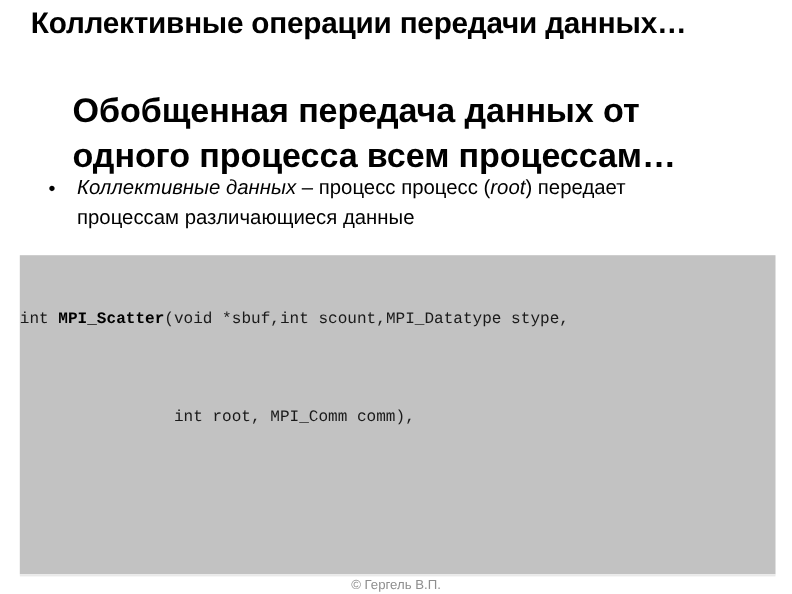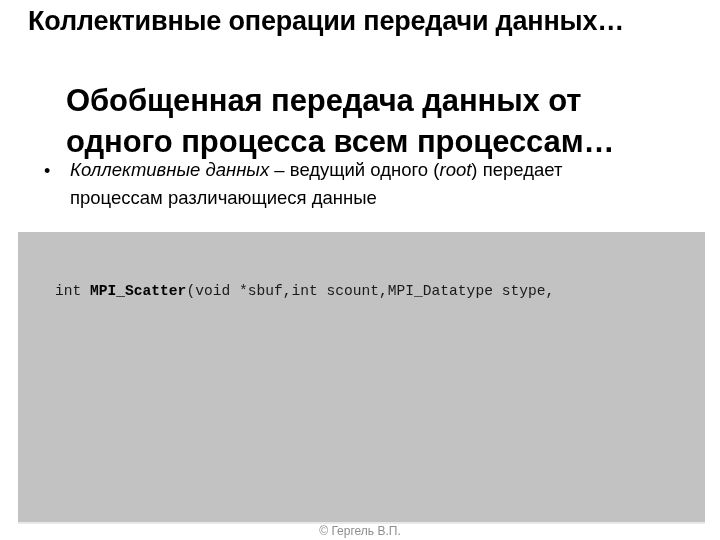--- a/index.html
+++ b/index.html
@@ -85,21 +85,21 @@
     left: 18px;
     top: 236px;
     width: 700px;
     font-family: "Liberation Mono", "DejaVu Sans Mono", monospace;
     font-size: 14.6px;
     line-height: 22.2px;
     color: #1a1a1a;
     white-space: pre;
   }
   .code-text .b { font-weight: bold; color: #000; }
-  .code-line { display: block; height: 22.2px; padding-left: 37px; }
+  .code-line { display: block; height: 22.2px; }
 
   
   .footer {
     position: absolute;
     left: 0;
     top: 524px;
     width: 720px;
     text-align: center;
     font-size: 12px;
     color: #8e8e8e;
@@ -120,29 +120,30 @@
 <body>
 
 <div class="slide">
 
   <div class="title">Коллективные операции передачи данных…</div>
 
   <div class="subhead">Обобщенная передача данных от одного процесса всем процессам…</div>
 
   <div class="bullet-row">
     <span class="bullet-dot">•</span>
-    <span class="bullet-text"><i class="it">Коллективные данных</i><span> – ведущий одного (</span><i class="it">root</i><span>) передает процессам различающиеся данные</span></span>
+    <span class="bullet-text"><i class="it">Коллективные данных</i><span> – процесс процесс (</span><i class="it">root</i><span>) передает процессам различающиеся данные</span></span>
   </div>
 
   <div class="code-panel"></div>
   <div class="panel-shadow"></div>
 
   <div class="code-text">
     <span class="code-line"><span>int </span><span class="b">MPI_Scatter</span><span>(void *sbuf,int scount,MPI_Datatype stype,</span></span>
 
+    <span class="code-line">                int root, MPI_Comm comm),</span>
 
     
 
     
 
     
     
 
     
 

